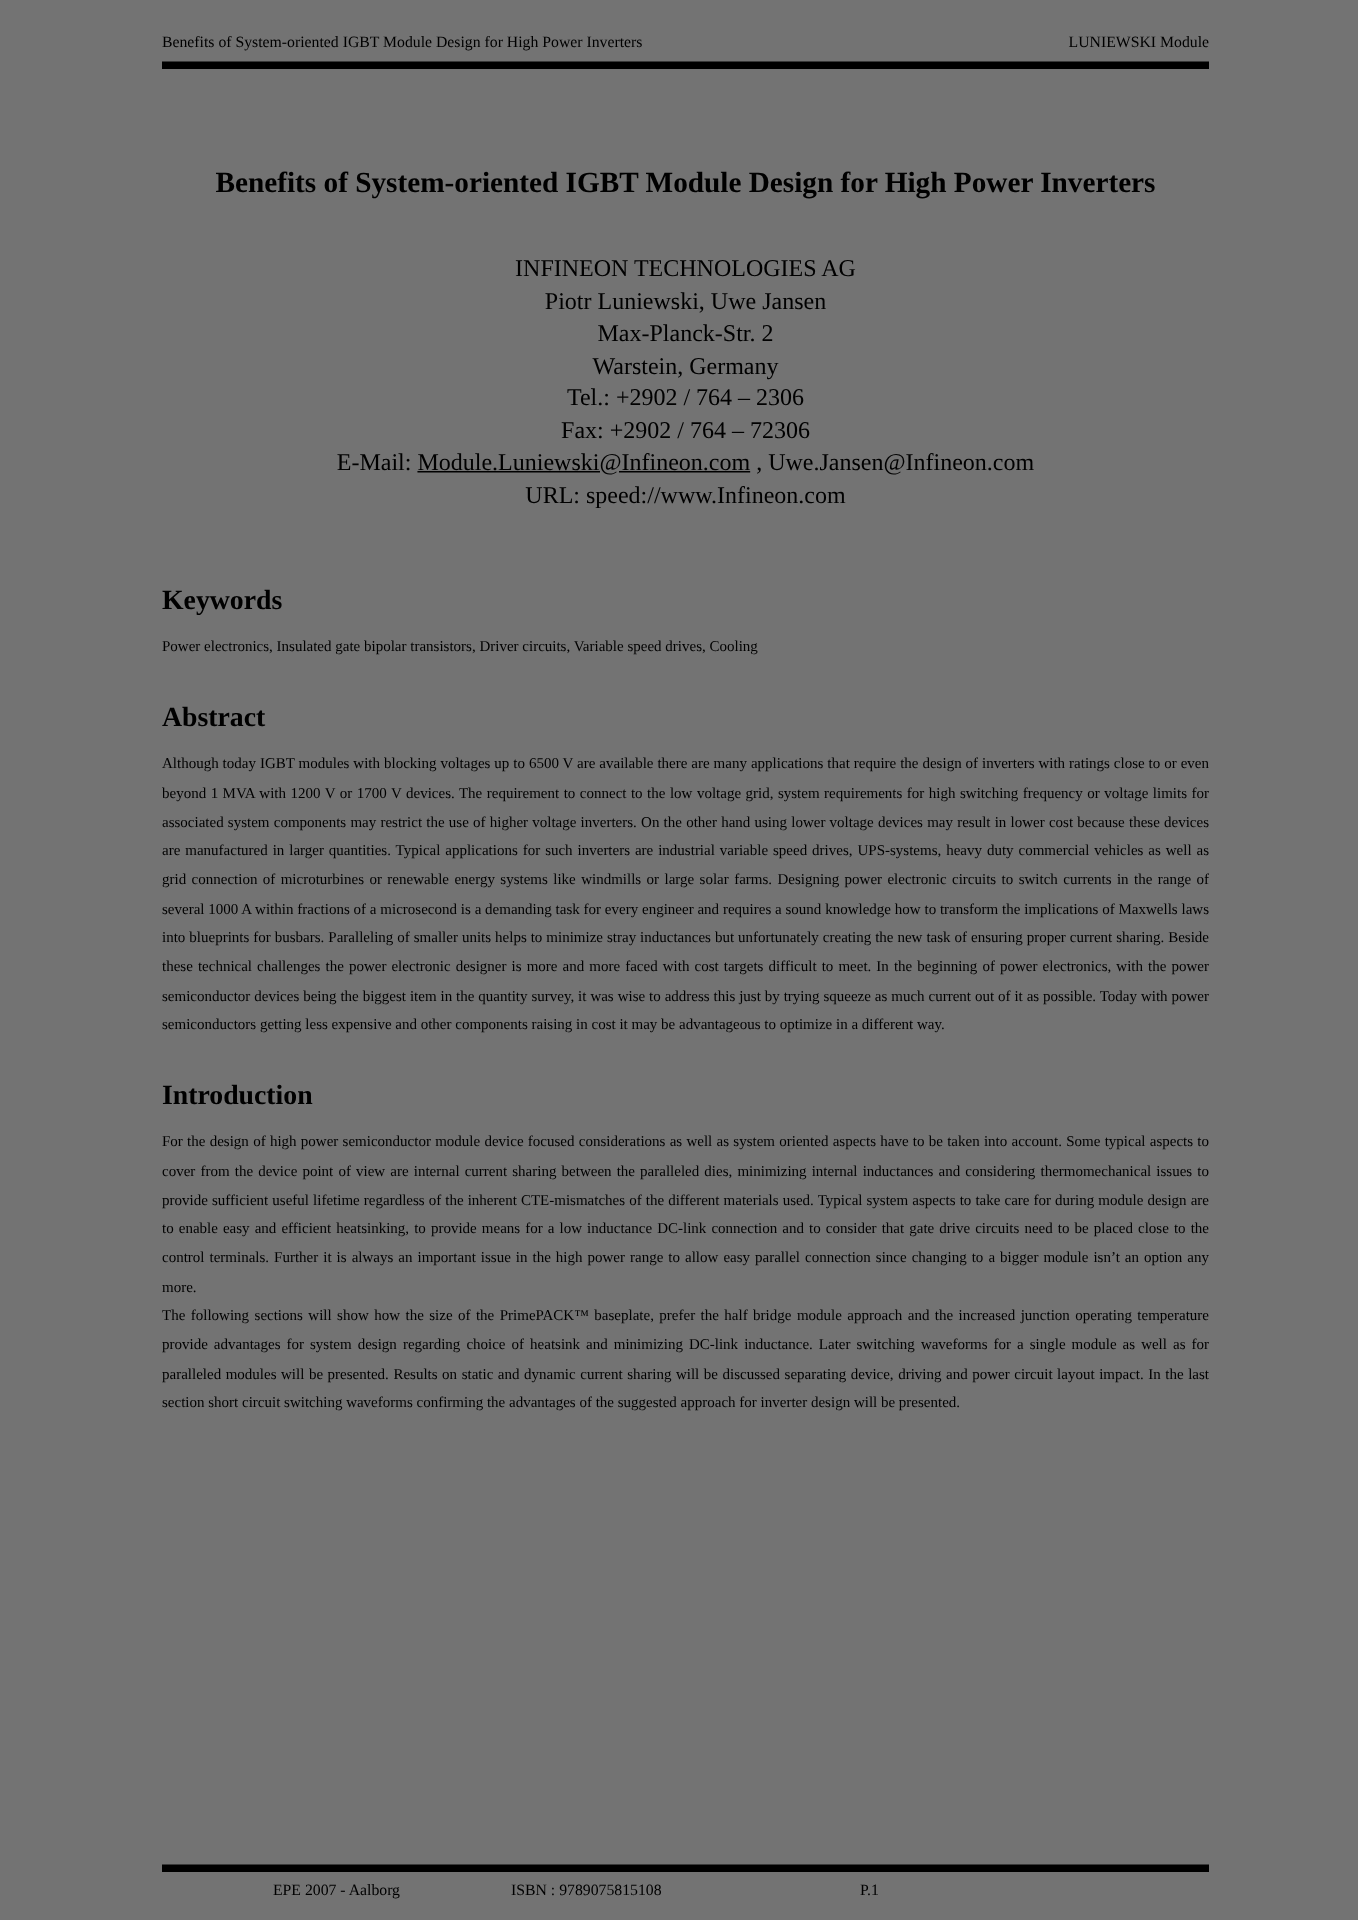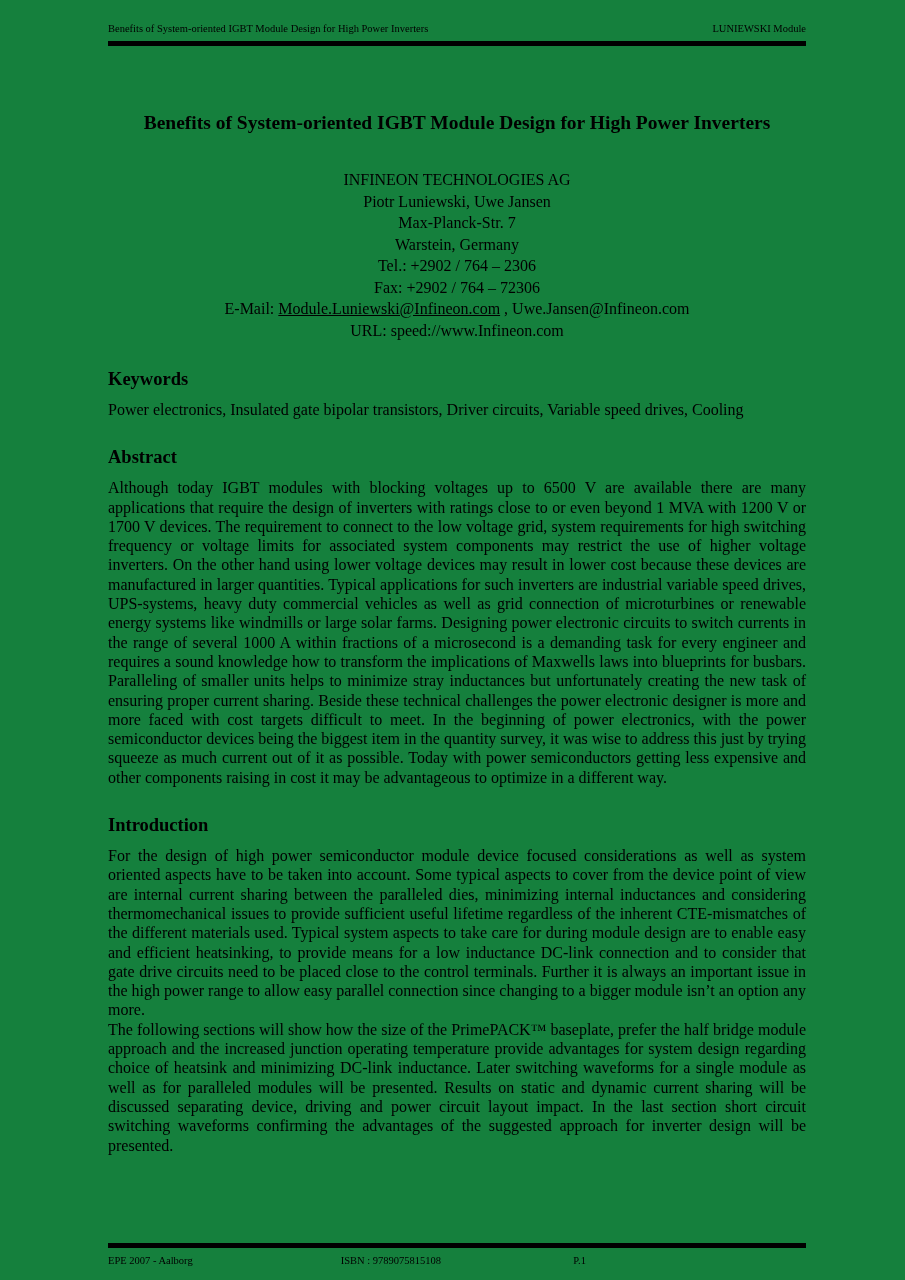--- a/index.html
+++ b/index.html
@@ -8,21 +8,21 @@
     width: 905px;
     height: 1280px;
     background: #ffffff;
     color: #000000;
     font-family: "Liberation Serif", "DejaVu Serif", serif;
   }
   .page {
     position: relative;
     width: 905px;
     height: 1280px;
-    background: #15803d;
+    background: #737373;
     overflow: hidden;
   }
   .running-header {
     position: absolute;
     top: 22px;
     left: 108px;
     width: 698px;
     display: flex;
     justify-content: space-between;
     font-size: 10.5px;
@@ -59,46 +59,46 @@
   .email-link {
     text-decoration: underline;
   }
   .section-heading {
     margin: 26px 0 9px 0;
     font-size: 18.5px;
     line-height: 24px;
     font-weight: bold;
   }
   .section-heading.first {
-    margin-top: 26px;
+    margin-top: 48px;
   }
   .body-text {
     margin: 0;
-    font-size: 16px;
+    font-size: 10px;
     line-height: 19.3px;
     text-align: justify;
   }
   .footer-rule {
     position: absolute;
     top: 1243px;
     left: 108px;
     width: 698px;
     height: 5px;
     background: #000000;
   }
   .running-footer {
     position: absolute;
     top: 1254px;
     left: 108px;
     width: 698px;
     display: flex;
     font-size: 10.5px;
     line-height: 13px;
   }
-  .running-footer .f-left  { flex: 1; text-align: left; }
+  .running-footer .f-left  { flex: 1; text-align: center; }
   .running-footer .f-center{ flex: 1; text-align: left; }
   .running-footer .f-right { flex: 1; text-align: left; }
 </style>
 </head>
 <body>
 
 <div class="page">
 
   <div class="running-header">
     <span>Benefits of System-oriented IGBT Module Design for High Power Inverters</span>
@@ -106,21 +106,21 @@
   </div>
   <div class="header-rule"></div>
 
   <div class="content">
 
     <h1 class="paper-title">Benefits of System-oriented IGBT Module Design for High Power Inverters</h1>
 
     <div class="author-block">
       <div>INFINEON TECHNOLOGIES AG</div>
       <div>Piotr Luniewski, Uwe Jansen</div>
-      <div>Max-Planck-Str. 7</div>
+      <div>Max-Planck-Str. 2</div>
       <div>Warstein, Germany</div>
       <div>Tel.: +2902 / 764 – 2306</div>
       <div>Fax: +2902 / 764 – 72306</div>
       <div><span>E-Mail: </span><span class="email-link">Module.Luniewski@Infineon.com</span><span> , </span><span>Uwe.Jansen@Infineon.com</span></div>
       <div>URL: speed://www.Infineon.com</div>
     </div>
 
     <h2 class="section-heading first">Keywords</h2>
     <p class="body-text">Power electronics, Insulated gate bipolar transistors, Driver circuits, Variable speed drives, Cooling</p>
 

